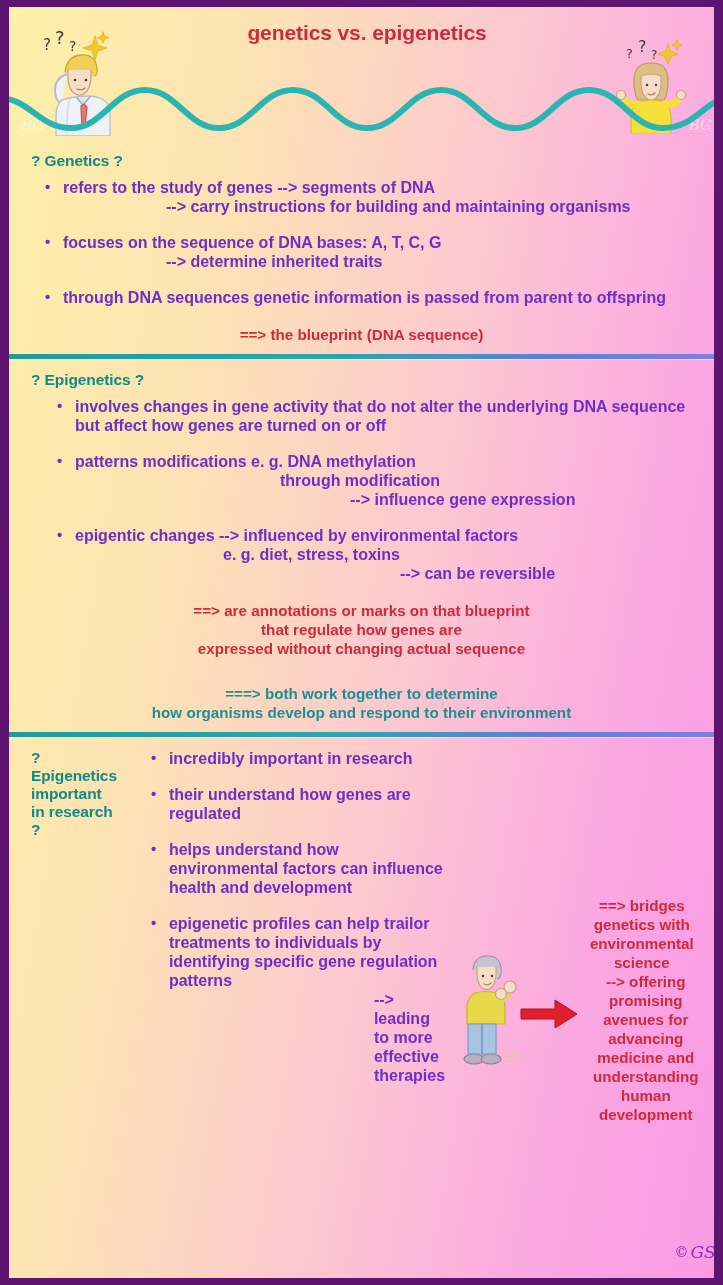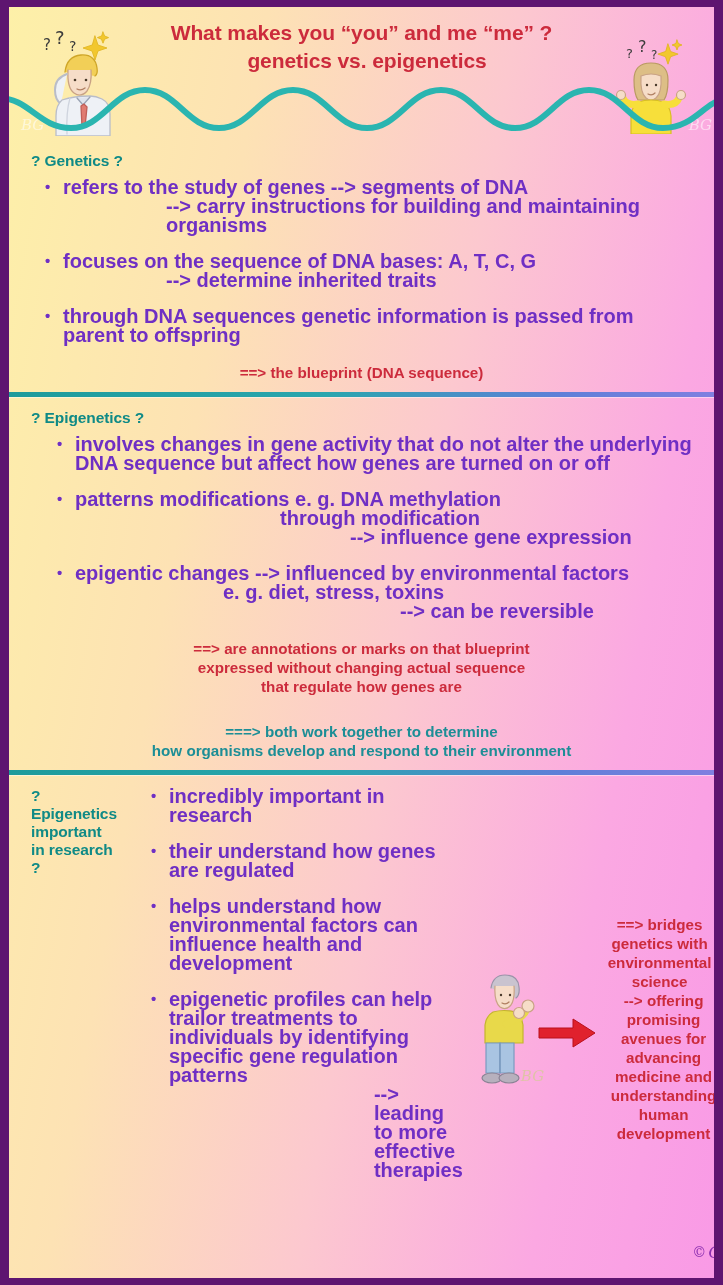--- a/index.html
+++ b/index.html
@@ -95,21 +95,21 @@
   }
   ul.bullets {
     list-style: none;
     margin: 0;
     padding: 0;
   }
   ul.bullets > li {
     position: relative;
     color: #6f2fc4;
     font-weight: bold;
-    font-size: 20px;
+    font-size: 16px;
     line-height: 19px;
     margin: 0 0 17px 0;
     padding-left: 40px;
   }
   ul.bullets > li::before {
     content: "\2022";
     position: absolute;
     left: 22px;
     top: -1px;
     font-size: 15px;
@@ -179,21 +179,20 @@
 </style>
 </head>
 <body>
 
 <div class="poster">
   <div class="frame-inner">
 
     <div class="header">
 
       <div class="header-title">
-        <span>What makes you “you” and me “me” ?</span>
         <span class="line2">genetics vs. epigenetics</span>
       </div>
 
       <div class="fig fig-left">
         <svg width="92" height="108" viewBox="0 0 92 108">
           <g stroke="#6d6458" stroke-width="1.3" fill="none" stroke-linecap="round">
             <text x="6" y="22" font-family="DejaVu Sans, sans-serif" font-size="15" fill="#3b3b3b" stroke="none">?</text>
             <text x="18" y="16" font-family="DejaVu Sans, sans-serif" font-size="18" fill="#3b3b3b" stroke="none">?</text>
             <text x="32" y="23" font-family="DejaVu Sans, sans-serif" font-size="14" fill="#3b3b3b" stroke="none">?</text>
             <path d="M58 8 l3 9 l9 3 l-9 3 l-3 9 l-3 -9 l-9 -3 l9 -3 z" fill="#f2c72e" stroke="#e0b420" stroke-width="0.8"></path>
@@ -296,22 +295,22 @@
           <span class="sub" style="margin-left:275px;">--&gt; influence gene expression</span>
         </li>
         <li>
           <span>epigentic changes --&gt; influenced by environmental factors</span>
           <span class="sub" style="margin-left:148px;">e. g. diet, stress, toxins</span>
           <span class="sub" style="margin-left:325px;">--&gt; can be reversible</span>
         </li>
       </ul>
       <div class="center-red block-pad-b">
         <div>==&gt; are annotations or marks on that blueprint</div>
+        <div>that regulate how genes are</div>
         <div>expressed without changing actual sequence</div>
-        <div>that regulate how genes are</div>
       </div>
       <div class="center-teal block-pad-c">
         <div>===&gt; both work together to determine</div>
         <div>how organisms develop and respond to their environment</div>
       </div>
     </div>
 
     <div class="divider"></div>
 
     <div class="section flex-sec" style="flex:1 1 auto;">

